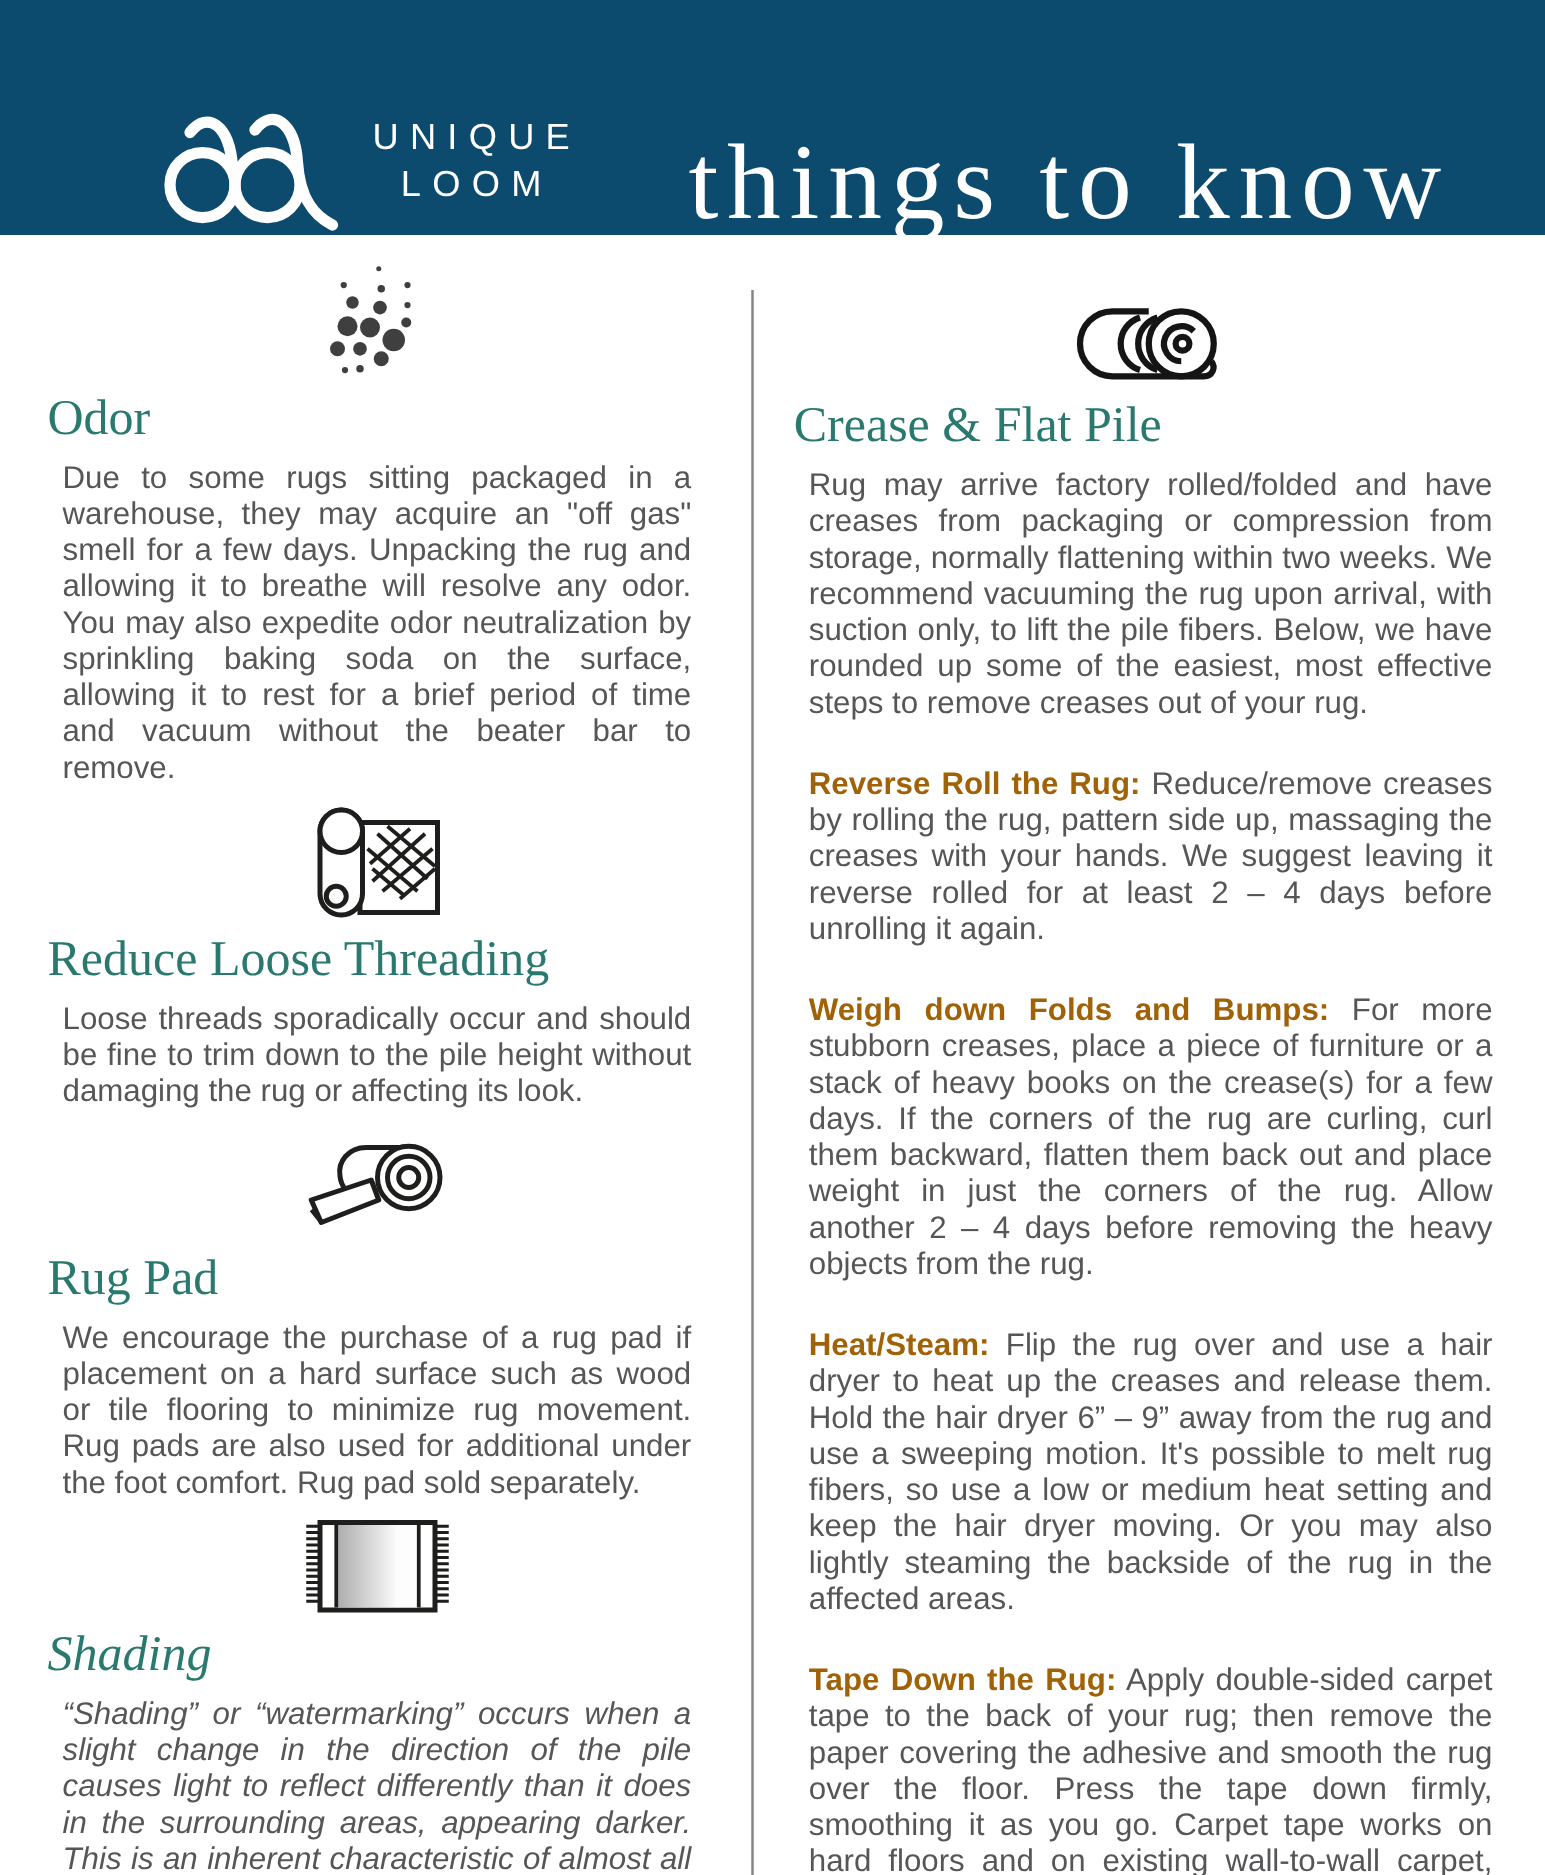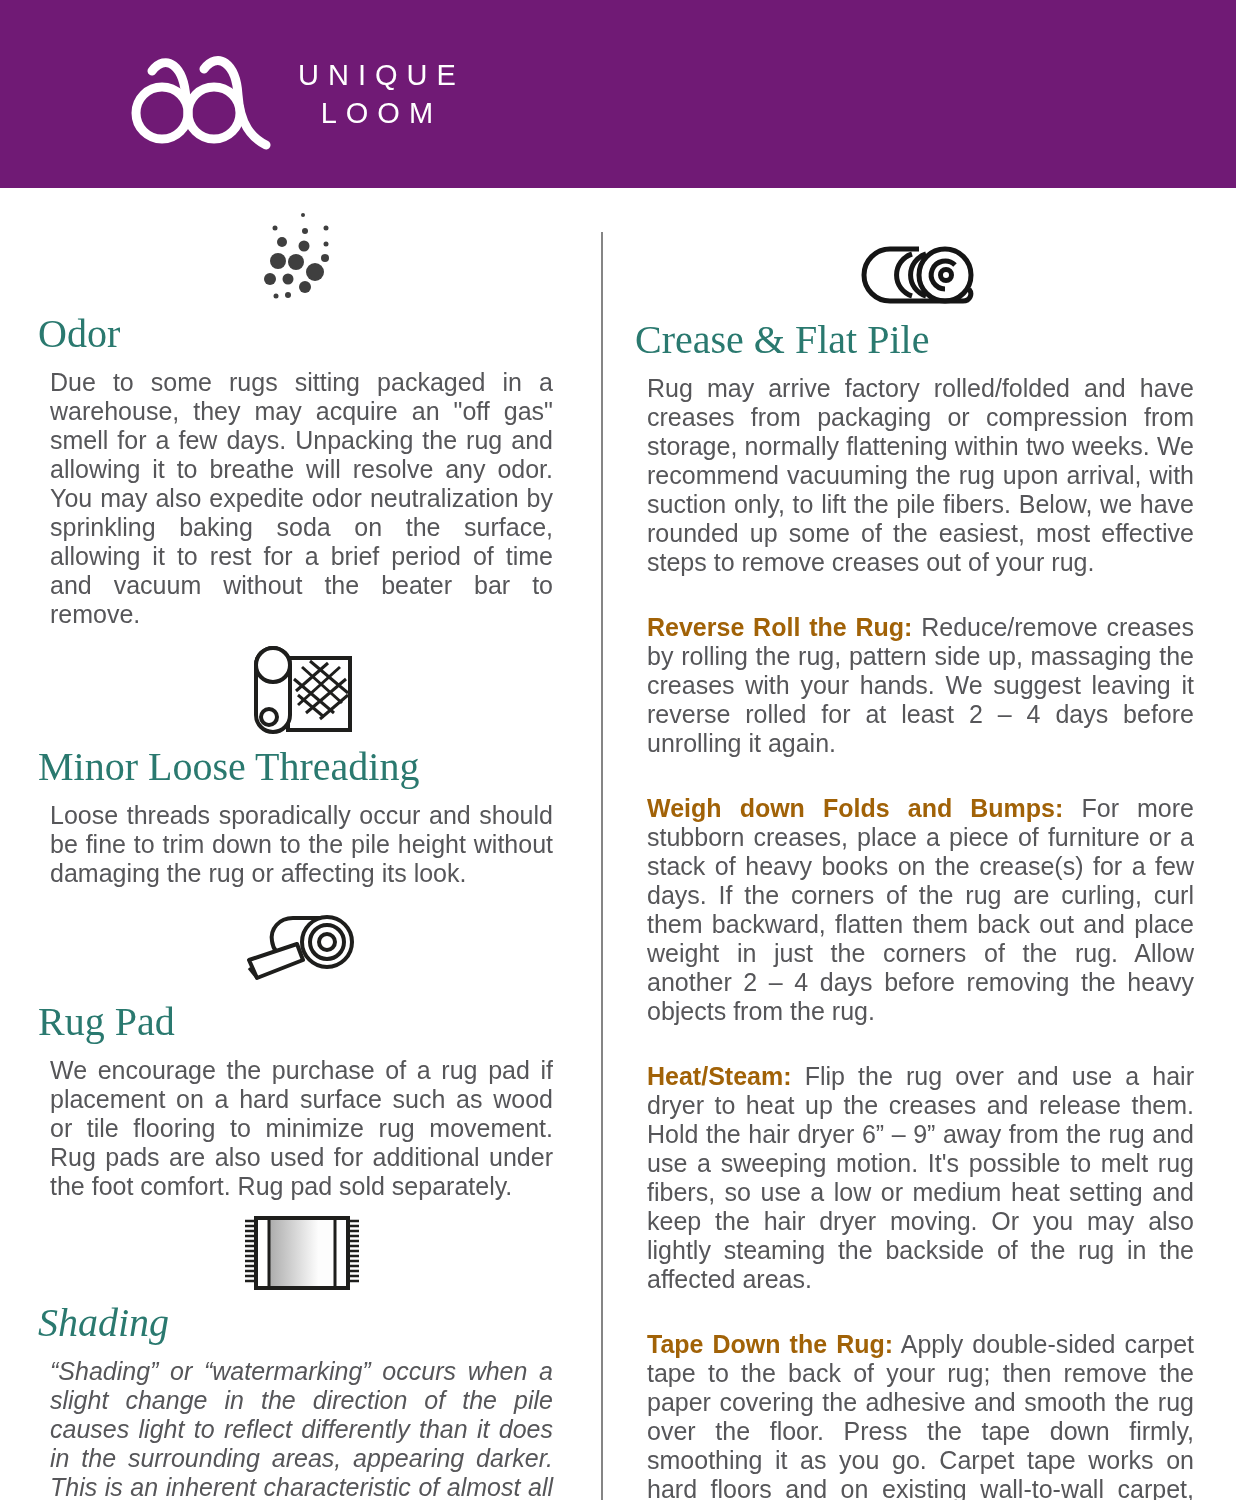--- a/index.html
+++ b/index.html
@@ -1,21 +1,21 @@
 <!DOCTYPE html>
 <html><head>
 <meta charset="utf-8">
 <style>
   html,body { margin:0; padding:0; }
   body {
     width:1236px; height:1500px; overflow:hidden; background:#ffffff;
     font-family:"Liberation Sans", sans-serif;
   }
   .banner {
-    height:188px; background:#701a75; display:flex; align-items:center;
+    height:188px; background:#0c4a6e; display:flex; align-items:flex-end;
   }
   .logo-wrap { display:flex; align-items:center; margin-left:126px; }
   .brand {
     color:#ffffff; font-size:29px; letter-spacing:9px; font-weight:400;
     line-height:1.32; margin-left:20px; text-align:center;
   }
   .banner-title {
     font-family:"Liberation Serif", serif; font-weight:400; color:#ffffff;
     font-size:86px; letter-spacing:7px; margin:0 0 0 auto; padding-right:76px;
     line-height:1;
@@ -57,20 +57,21 @@
         <circle cx="36" cy="78" r="26"></circle>
         <circle cx="88" cy="78" r="26"></circle>
         <path d="M26 36 C40 18 58 30 60 64"></path>
         <path d="M78 34 C92 16 110 28 112 60 C114 90 126 103 140 110"></path>
       </svg>
       <div class="brand">
         <div>UNIQUE</div>
         <div>LOOM</div>
       </div>
     </div>
+    <h1 class="banner-title">things to know</h1>
   </header>
 
   <main>
     <div class="divider"></div>
 
     <section class="col left">
 
       <div class="sec sec-odor">
         <div class="icon-row">
           <svg width="100" height="96" viewBox="0 0 100 96" fill="#3f3f3f">
@@ -108,21 +109,21 @@
               <path d="M54 26 L94 62"></path>
                 <path d="M46 38 L86 72"></path>
               <path d="M62 20 L100 52"></path>
                 <path d="M50 54 L76 76"></path>
             </g>
             <path d="M8 24 a17 17 0 0 1 34 0 V74 a17 17 0 0 1 -34 0 Z" fill="#ffffff"></path>
             <circle cx="25" cy="24" r="17" fill="#ffffff"></circle>
             <circle cx="21" cy="76" r="8" fill="#ffffff"></circle>
           </svg>
         </div>
-        <h2 class="sec-head">Minor Loose Threading</h2>
+        <h2 class="sec-head">Reduce Loose Threading</h2>
         <p class="body">Loose threads sporadically occur and should be fine to trim down to the pile height without damaging the rug or affecting its look.</p>
       </div>
 
       <div class="sec sec-rugpad">
         <div class="icon-row">
           <svg width="118" height="84" viewBox="0 0 118 84" fill="none" stroke="#1e1e1c" stroke-width="4">
             <path d="M82 10 H50 C36 10 27 21 29 33 C30 42 36 48 44 52" fill="#ffffff"></path>
             <path d="M6 52 L54 36 L60 52 L14 70 Z" fill="#ffffff" stroke-linejoin="round"></path>
             <path d="M6 60 L14 70" stroke-width="3"></path>
             <circle cx="84" cy="34" r="25" fill="#ffffff"></circle>

